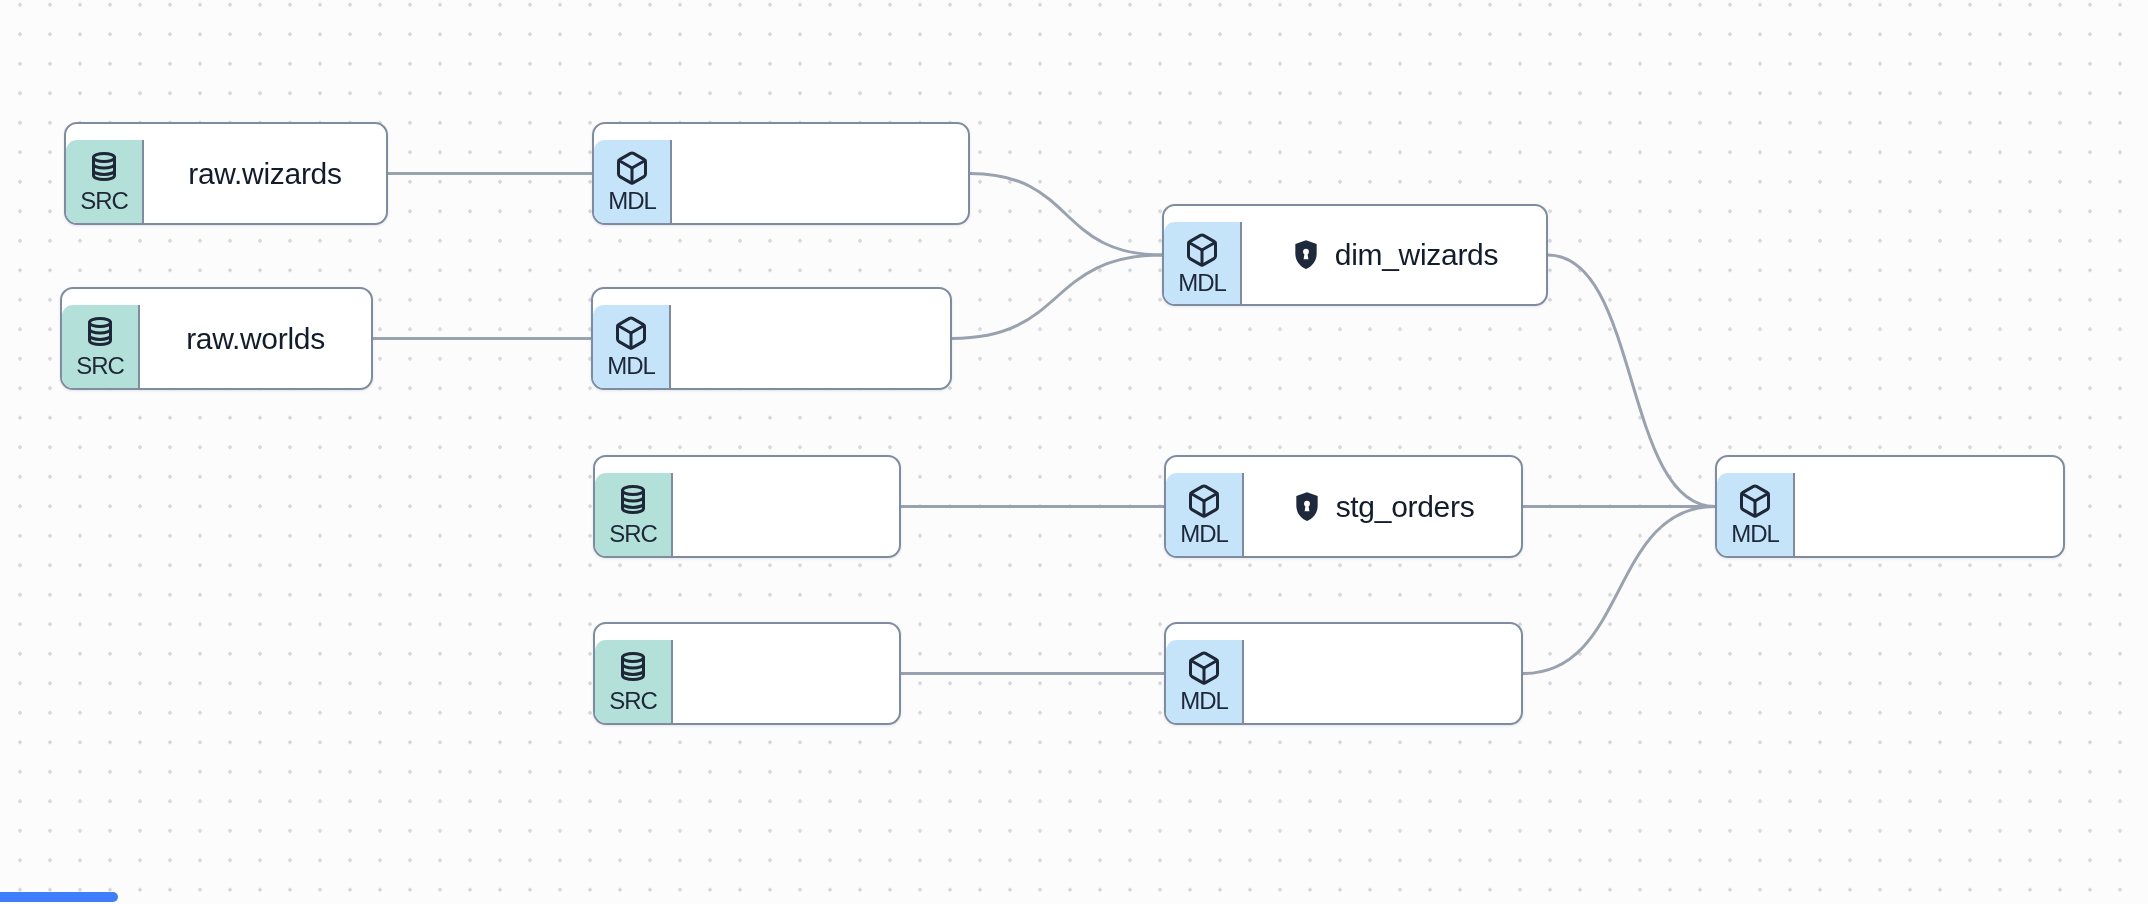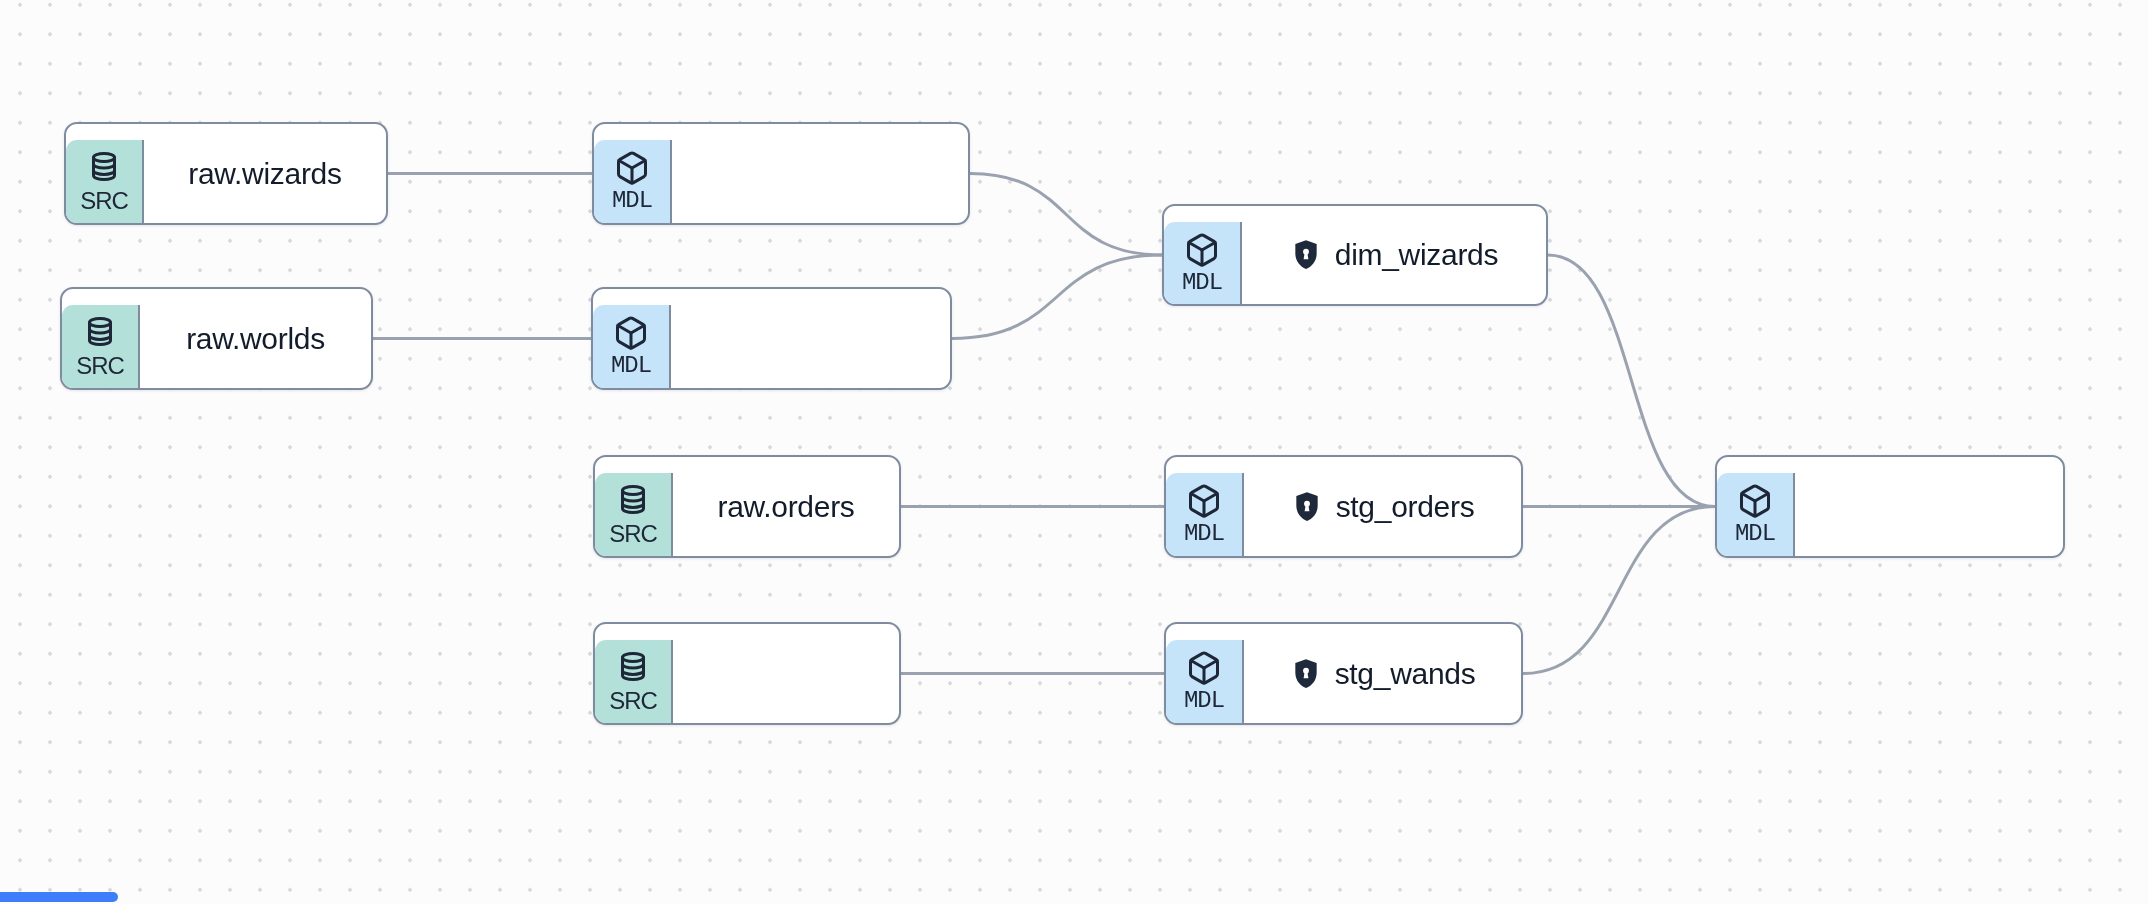--- a/index.html
+++ b/index.html
@@ -23,21 +23,21 @@
   }
   .badge{
     flex:0 0 78px;width:78px;box-sizing:border-box;
     border-right:2px solid var(--border,#7f8ca0);
     border-radius:11px 0 0 11px;
     display:flex;flex-direction:column;align-items:center;justify-content:center;
     gap:3px;
     margin-top:16px;
   }
   .node.src .badge{background:var(--src-badge,#b4e0da);}
-  .node.mdl .badge{background:var(--mdl-badge,#c5e3f9);font-family:Liberation Mono, monospace;}
+  .node.mdl .badge{background:var(--mdl-badge,#c5e3f9);}
   .badge .icon{width:40px;height:36px;stroke:var(--ink,#1d2738);fill:none;
     stroke-width:2;stroke-linecap:round;stroke-linejoin:round;}
   .badge-label{
     font-size:24px;line-height:1;color:var(--ink,#1d2738);
     font-weight:500;letter-spacing:-1px;
   }
   .body{
     flex:1;display:flex;align-items:center;justify-content:center;
     gap:13px;padding:12px 16px;min-width:0;
   }
@@ -143,24 +143,20 @@
     <div class="badge">
       <svg class="icon icon-database" viewBox="0 0 24 24">
         <ellipse cx="12" cy="5" rx="7" ry="2.7"></ellipse>
         <path d="M5 5v12c0 1.5 3.1 2.7 7 2.7s7-1.2 7-2.7V5"></path>
         <path d="M5 9.3c0 1.5 3.1 2.7 7 2.7s7-1.2 7-2.7"></path>
         <path d="M5 13.6c0 1.5 3.1 2.7 7 2.7s7-1.2 7-2.7"></path>
       </svg>
 
       <span class="badge-label">SRC</span>
     </div>
-    <div class="body">
-
-      <span class="node-label">raw.orders</span>
-    </div>
   </div>
     <div class="node mdl" style="left: 1164px; top: 455px; width: 359px; height: 103px;">
     <div class="badge">
 
       <svg class="icon icon-cube" viewBox="0 0 24 24">
         <path d="M21 8a2 2 0 0 0-1-1.73l-7-4a2 2 0 0 0-2 0l-7 4A2 2 0 0 0 3 8v8a2 2 0 0 0 1 1.73l7 4a2 2 0 0 0 2 0l7-4A2 2 0 0 0 21 16Z"></path>
         <path d="m3.3 7 8.7 5 8.7-5"></path>
         <path d="M12 22V12"></path>
       </svg>
       <span class="badge-label">MDL</span>
@@ -189,28 +185,20 @@
     <div class="node mdl" style="left: 1164px; top: 622px; width: 359px; height: 103px;">
     <div class="badge">
 
       <svg class="icon icon-cube" viewBox="0 0 24 24">
         <path d="M21 8a2 2 0 0 0-1-1.73l-7-4a2 2 0 0 0-2 0l-7 4A2 2 0 0 0 3 8v8a2 2 0 0 0 1 1.73l7 4a2 2 0 0 0 2 0l7-4A2 2 0 0 0 21 16Z"></path>
         <path d="m3.3 7 8.7 5 8.7-5"></path>
         <path d="M12 22V12"></path>
       </svg>
       <span class="badge-label">MDL</span>
     </div>
-    <div class="body">
-      <svg class="shield" viewBox="0 0 24 25">
-        <path d="M12 1.5 20 4.2 v7.1 c0 5.8-3.4 9.8-8 11.7 C7.4 21.1 4 17.1 4 11.3 V4.2 Z" fill="#1e293b"></path>
-        <circle cx="12" cy="10" r="2.2" fill="#ffffff"></circle>
-        <path d="M10.9 11.5 h2.2 l0.7 4.2 h-3.6 Z" fill="#ffffff"></path>
-      </svg>
-      <span class="node-label">stg_wands</span>
-    </div>
   </div>
     <div class="node mdl" style="left: 1715px; top: 455px; width: 350px; height: 103px;">
     <div class="badge">
 
       <svg class="icon icon-cube" viewBox="0 0 24 24">
         <path d="M21 8a2 2 0 0 0-1-1.73l-7-4a2 2 0 0 0-2 0l-7 4A2 2 0 0 0 3 8v8a2 2 0 0 0 1 1.73l7 4a2 2 0 0 0 2 0l7-4A2 2 0 0 0 21 16Z"></path>
         <path d="m3.3 7 8.7 5 8.7-5"></path>
         <path d="M12 22V12"></path>
       </svg>
       <span class="badge-label">MDL</span>

